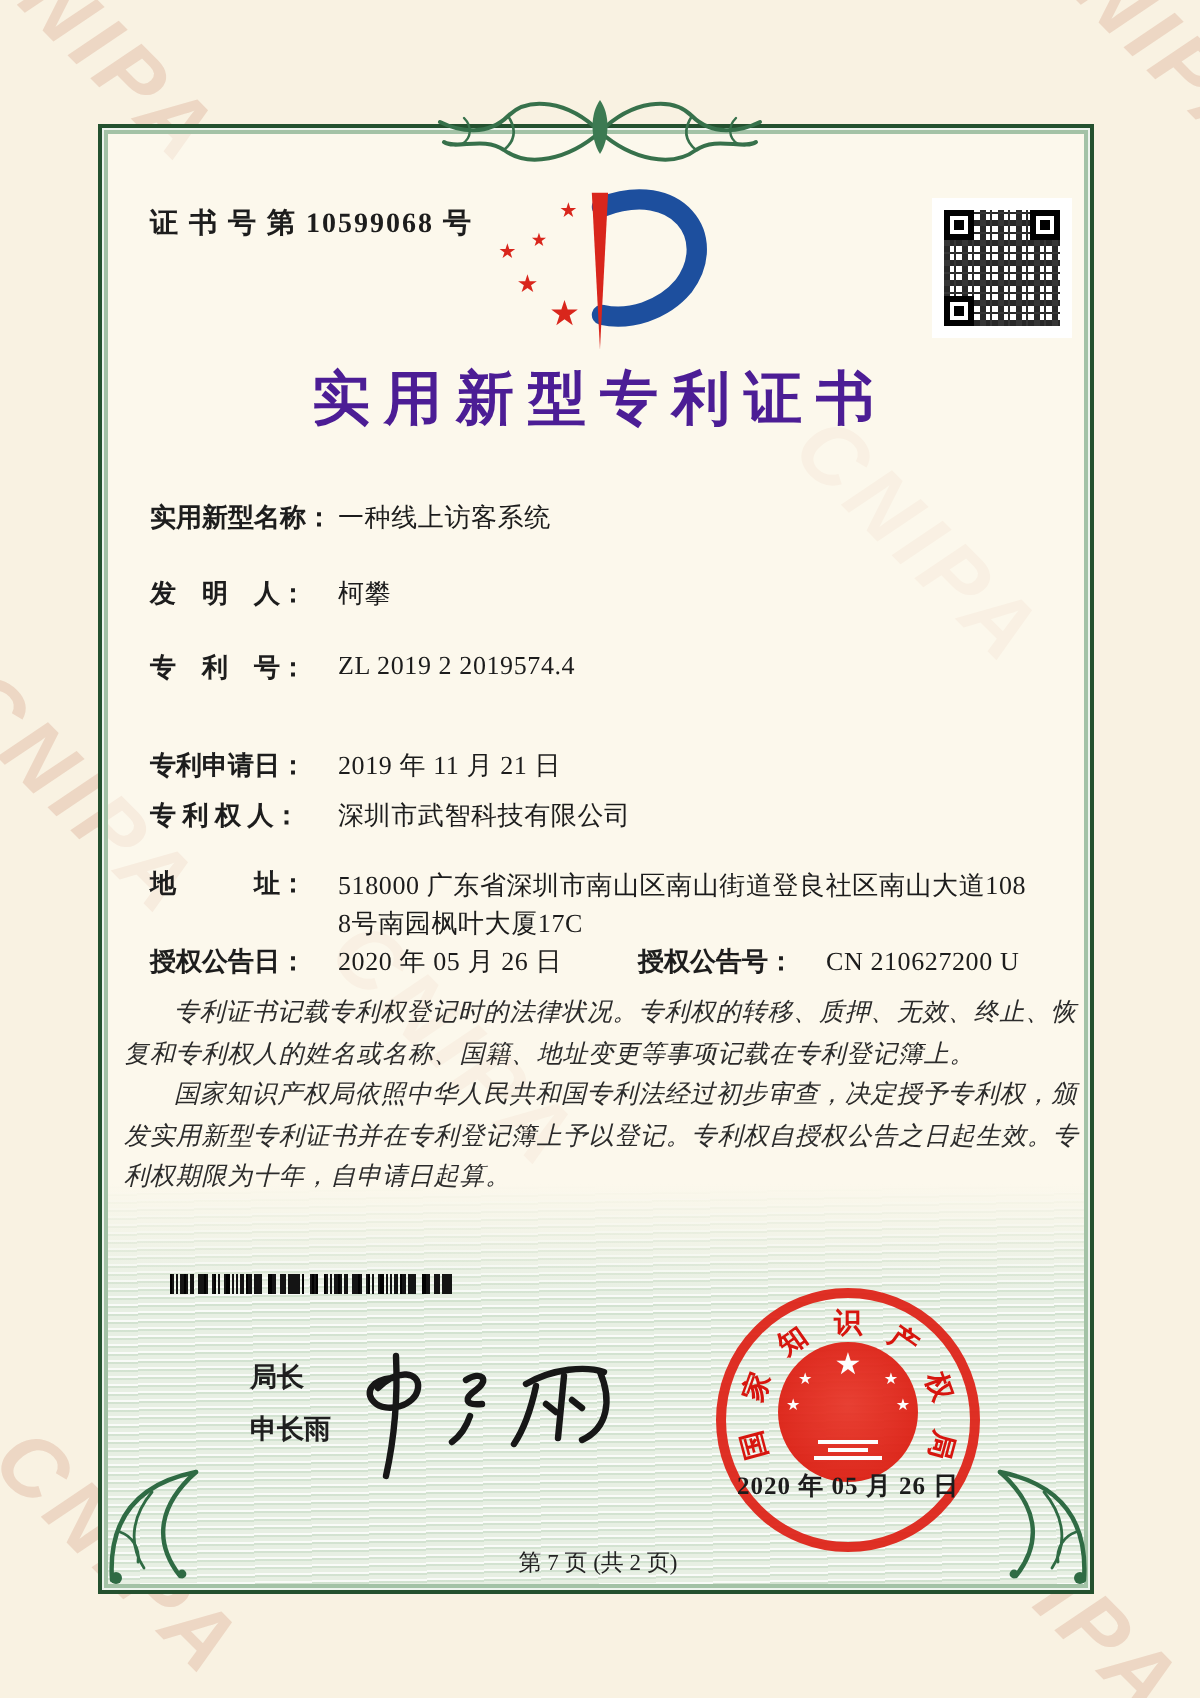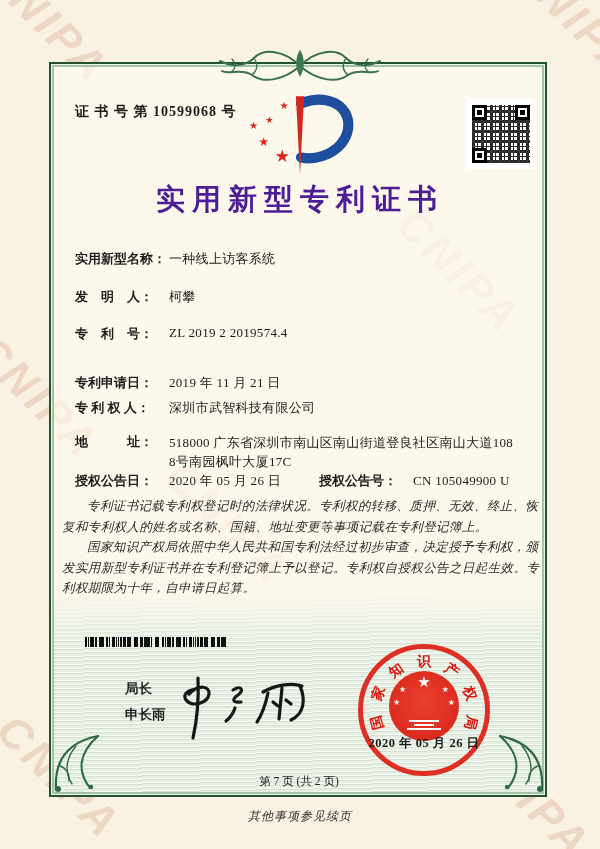--- a/index.html
+++ b/index.html
@@ -194,21 +194,21 @@
       <span class="f-label">专利申请日：</span><span class="f-value">2019 年 11 月 21 日</span>
     </div>
     <div class="row" style="top:399px;">
       <span class="f-label">专 利 权 人：</span><span class="f-value">深圳市武智科技有限公司</span>
     </div>
     <div class="row addr" style="top:433px;">
       <span class="f-label">地　　　址：</span>
         <span class="f-value">518000 广东省深圳市南山区南山街道登良社区南山大道1088号南园枫叶大厦17C</span>
     </div>
     <div class="row" style="top:472px;">
-      <span class="f-label">授权公告日：</span><span class="f-value w150">2020 年 05 月 26 日</span><span class="f-label">授权公告号：</span><span class="f-value">CN 105049900 U</span>
+      <span class="f-label">授权公告日：</span><span class="f-value w150">2020 年 05 月 26 日</span><span class="f-label">授权公告号：</span><span class="f-value">CN 210627200 U</span>
     </div>
   </div>
 
   <div class="body-text">
     <p>专利证书记载专利权登记时的法律状况。专利权的转移、质押、无效、终止、恢复和专利权人的姓名或名称、国籍、地址变更等事项记载在专利登记簿上。</p>
     <p>国家知识产权局依照中华人民共和国专利法经过初步审查，决定授予专利权，颁发实用新型专利证书并在专利登记簿上予以登记。专利权自授权公告之日起生效。专利权期限为十年，自申请日起算。</p>
   </div>
 
   <div class="barcode"></div>
 
@@ -252,15 +252,14 @@
       <div class="gate">
           <i></i>
           <i></i>
           <i></i>
         </div>
     </div>
     <div class="seal-date">2020 年 05 月 26 日</div>
   </div>
 
   <div class="page-num">第 7 页 (共 2 页)</div>
-  <div class="foot-note">其他事项参见续页</div>
 
 </div>
 
 </body></html>

